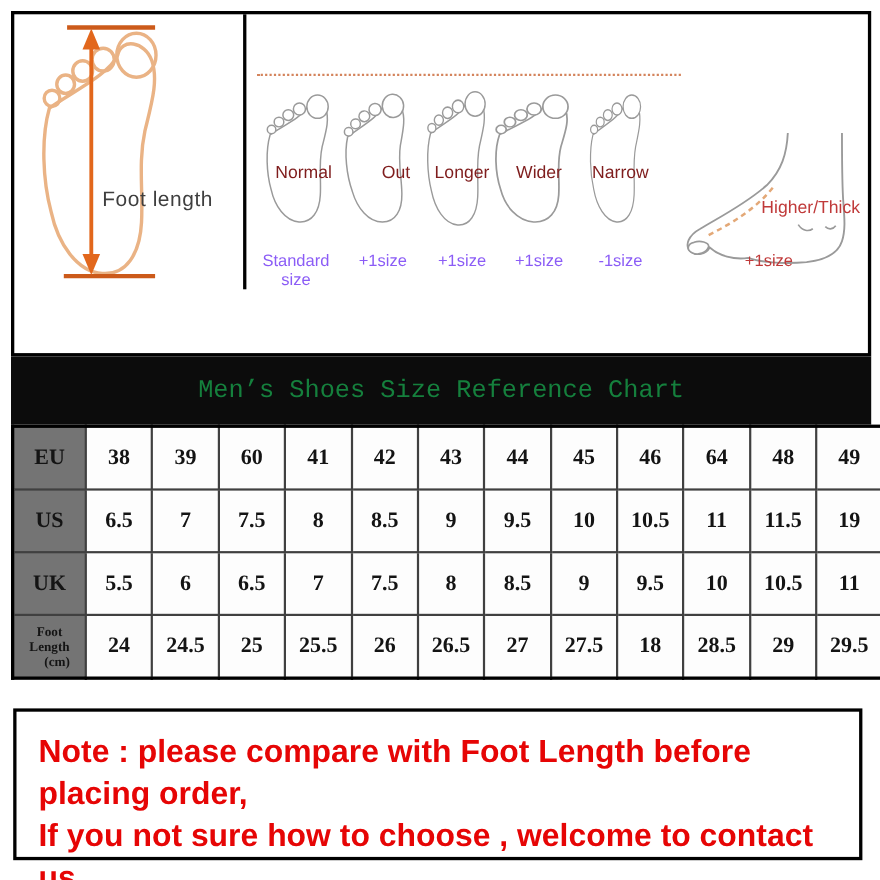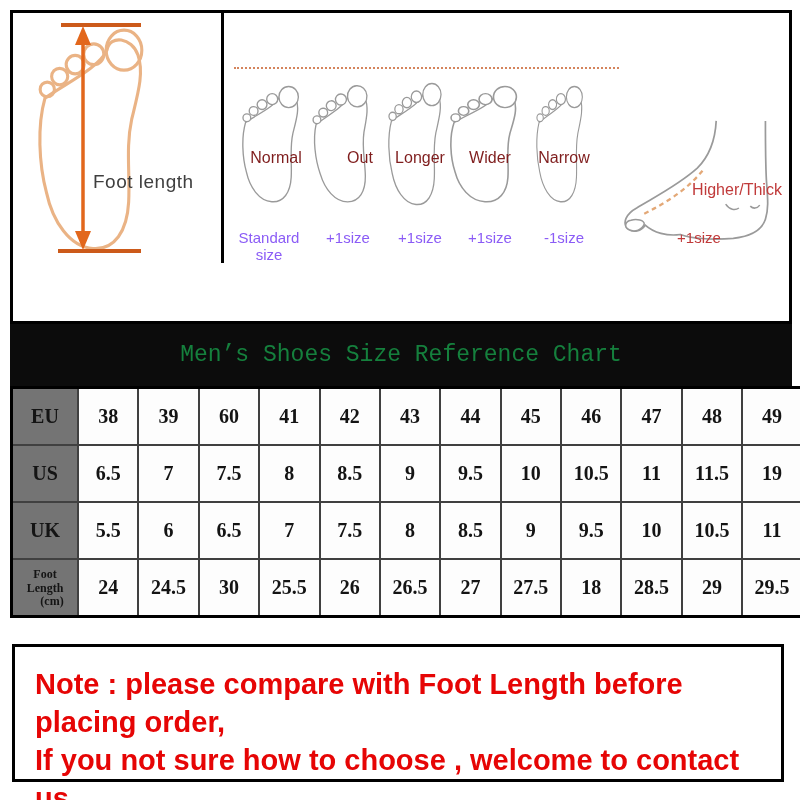--- a/index.html
+++ b/index.html
@@ -147,21 +147,21 @@
           <th>EU</th>
           <td>38</td>
           <td>39</td>
           <td>60</td>
           <td>41</td>
           <td>42</td>
           <td>43</td>
           <td>44</td>
           <td>45</td>
           <td>46</td>
-          <td>47</td>
+          <td>64</td>
           <td>48</td>
           <td>49</td>
         </tr>
         <tr>
           <th>US</th>
           <td>6.5</td>
           <td>7</td>
           <td>7.5</td>
           <td>8</td>
           <td>8.5</td>
@@ -185,21 +185,21 @@
           <td>9</td>
           <td>9.5</td>
           <td>10</td>
           <td>10.5</td>
           <td>11</td>
         </tr>
         <tr class="small-head">
           <th>Foot Length<span class="sub">(cm)</span></th>
           <td>24</td>
           <td>24.5</td>
-          <td>30</td>
+          <td>25</td>
           <td>25.5</td>
           <td>26</td>
           <td>26.5</td>
           <td>27</td>
           <td>27.5</td>
           <td>18</td>
           <td>28.5</td>
           <td>29</td>
           <td>29.5</td>
         </tr>

